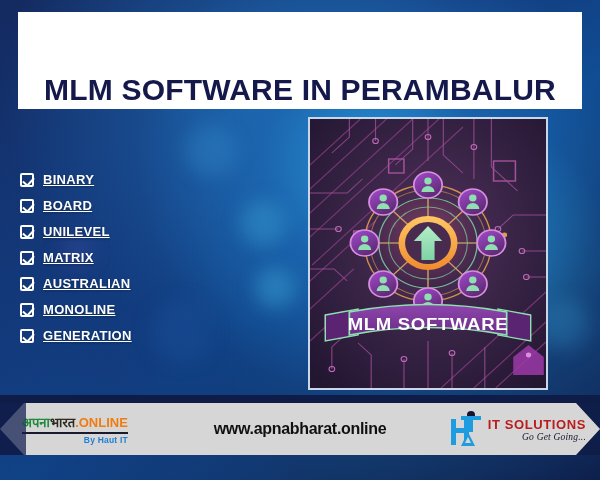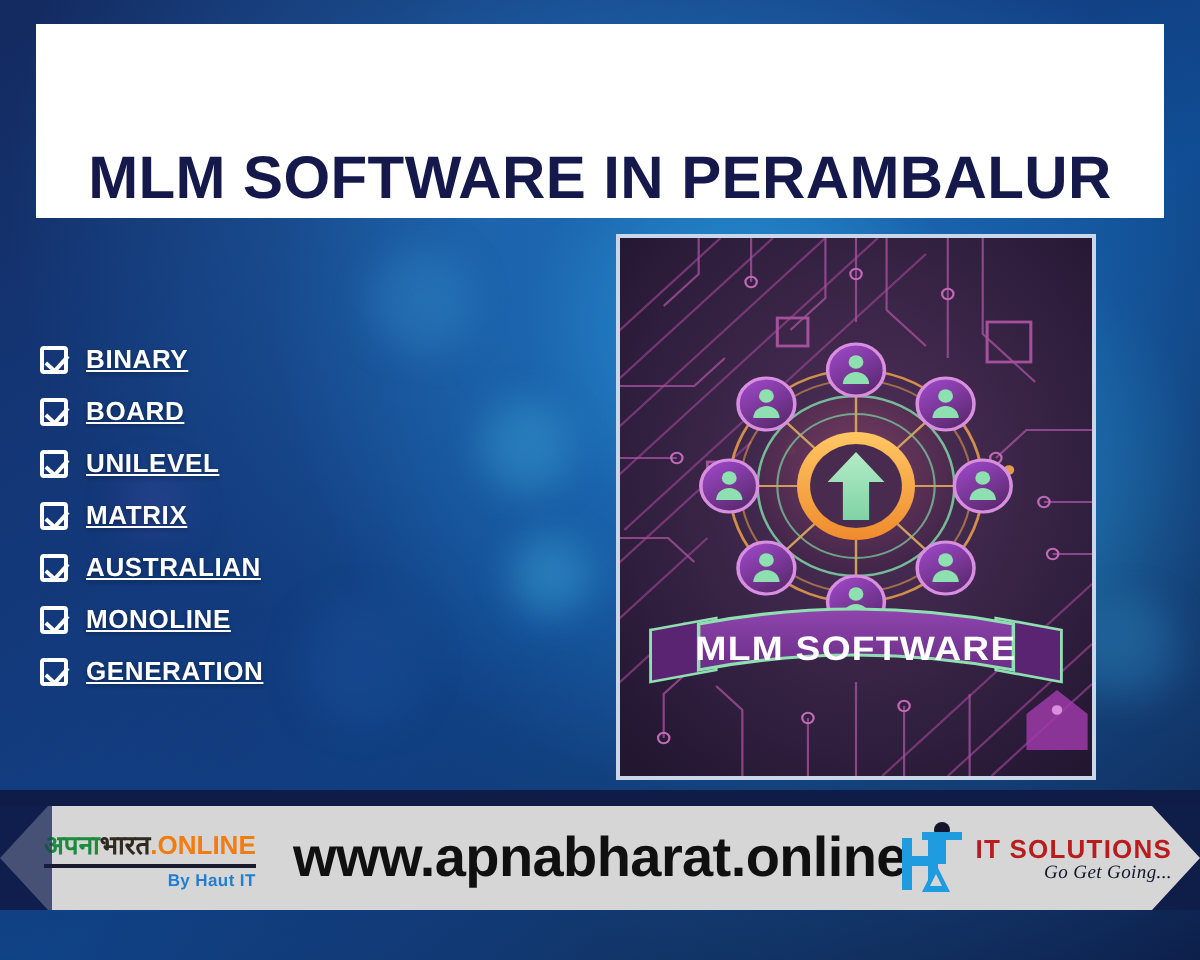--- a/index.html
+++ b/index.html
@@ -105,21 +105,21 @@
   .brand-left-main { font-size:13px; font-weight:bold; letter-spacing:0px; white-space:nowrap; }
   .bl-apna { color:#1d8a3c; }
   .bl-bharat { color:#2e2a1f; }
   .bl-online { color:#f07c12; }
   .brand-left-rule { width:100%; height:1.5px; background:#1a1a2e; margin:1px 0 1px; }
   .brand-left-sub { font-size:8.5px; font-weight:bold; color:#1f7fd4; letter-spacing:0.2px; }
 
   .footer-url {
     position:absolute; left:0; right:0; top:0; height:52px;
     display:flex; align-items:center; justify-content:center;
-    color:#101010; font-size:28px; font-weight:bold; letter-spacing:-0.3px;
+    color:#101010; font-size:16px; font-weight:bold; letter-spacing:-0.3px;
   }
 
   .brand-right {
     position:absolute; right:14px; top:0; height:52px;
     display:flex; align-items:center; gap:5px;
   }
   .brand-right-mark { width:34px; height:38px; flex:0 0 34px; position:relative; }
   .brand-right-text { display:flex; flex-direction:column; justify-content:center; }
   .br-title { font-size:13px; font-weight:bold; color:#b91c1c; letter-spacing:0.6px; white-space:nowrap; }
   .br-tag { font-size:9.5px; color:#14142c; font-style:italic; font-family:"Liberation Serif", serif; text-align:right; letter-spacing:0.2px; }

